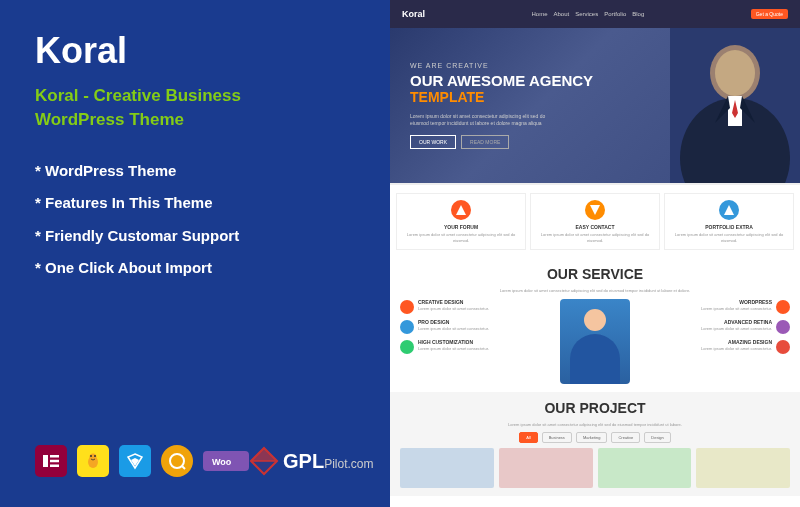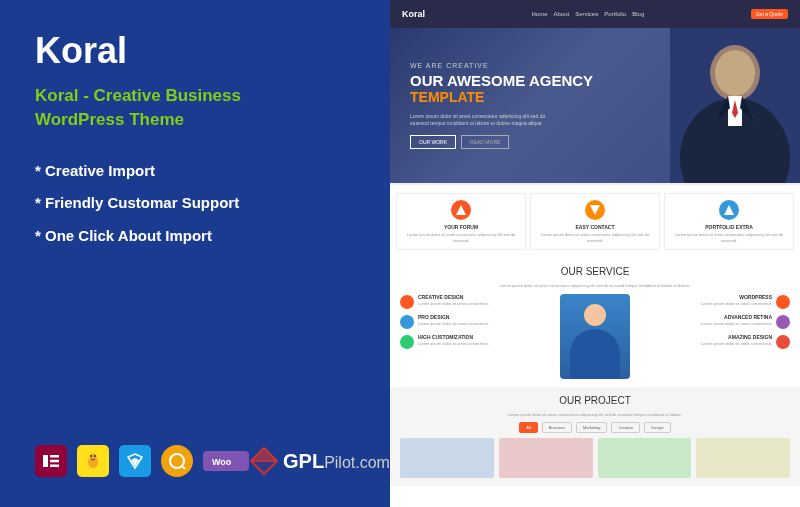--- a/index.html
+++ b/index.html
@@ -276,22 +276,22 @@
     }
 
     
     .preview-services {
       background: #fff;
       padding: 8px 10px;
     }
 
     .section-title-center {
       text-align: center;
-      font-size: 10px;
-      font-weight: 400;
+      font-size: 14px;
+      font-weight: 700;
       color: #333;
       margin-bottom: 6px;
       text-transform: uppercase;
     }
 
     .services-grid {
       display: flex;
       gap: 8px;
     }
 
@@ -447,21 +447,22 @@
 </head>
 <body>
 
 <div class="left-panel">
   <div class="left-content">
     <h1 class="theme-title">Koral</h1>
     <p class="theme-subtitle">
       Koral - Creative Business<br>WordPress Theme
     </p>
     <ul class="features-list">
-      <li>* Creative Import</li>
+      <li>* WordPress Theme</li>
+      <li>* Features In This Theme</li>
       <li>* Friendly Customar Support</li>
       <li>* One Click About Import</li>
     </ul>
   </div>
 
   <div class="bottom-row">
     <div class="plugin-icons">
 
       <div class="plugin-icon icon-elementor">
         <svg width="18" height="18" viewBox="0 0 18 18">
@@ -506,21 +507,21 @@
 
     <div class="gpl-logo">
 
       <svg width="30" height="30" viewBox="0 0 30 30">
         <polygon points="15,2 28,15 15,28 2,15" fill="none" stroke="#cc3333" stroke-width="2"></polygon>
         <polygon points="15,2 28,15 15,28 2,15" fill="rgba(200,50,50,0.1)"></polygon>
         <line x1="2" y1="15" x2="28" y2="15" stroke="#cc3333" stroke-width="1.5"></line>
         <polygon points="15,2 28,15 15,15 2,15" fill="#cc3333" opacity="0.6"></polygon>
       </svg>
       <div>
-        <span style="color:#fff; font-size:20px; font-weight:700;">GPL</span><span style="color:#ccc; font-size:16px;">Pilot.com</span>
+        <span style="color:#fff; font-size:20px; font-weight:700;">GPL</span><span style="color:#ccc; font-size:12px;">Pilot.com</span>
       </div>
     </div>
   </div>
 </div>
 
 <div class="right-panel">
   <div class="website-preview">
 
     <div class="preview-nav">
       <span class="preview-logo-text">Koral</span>

